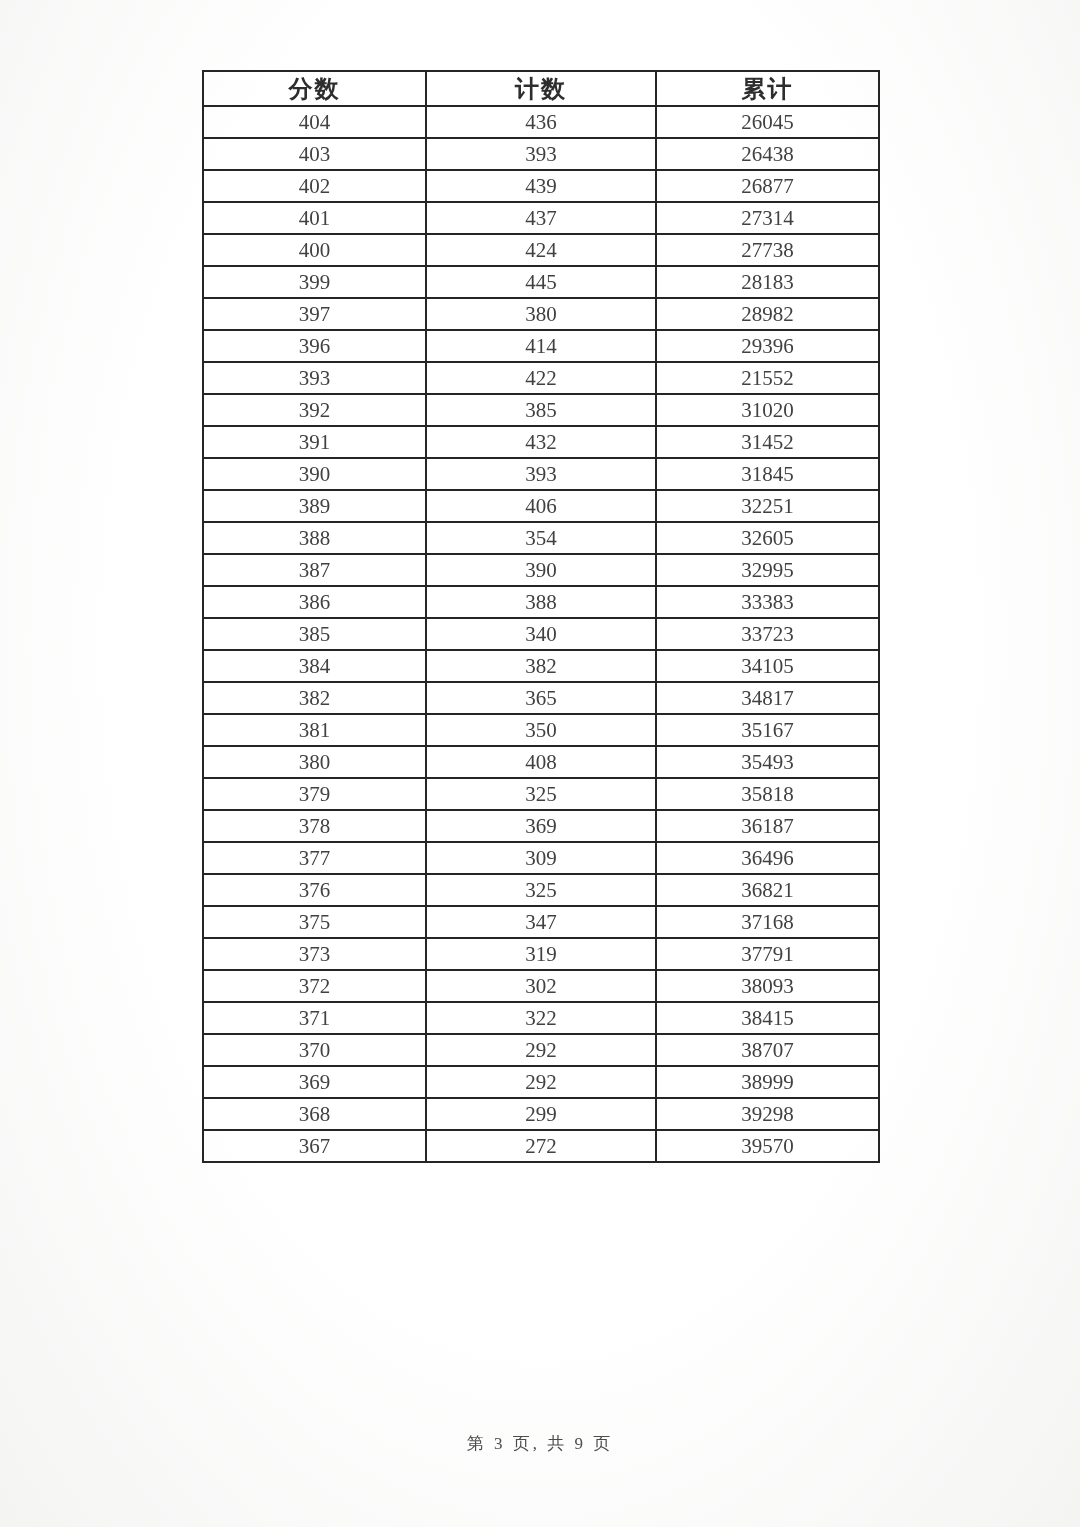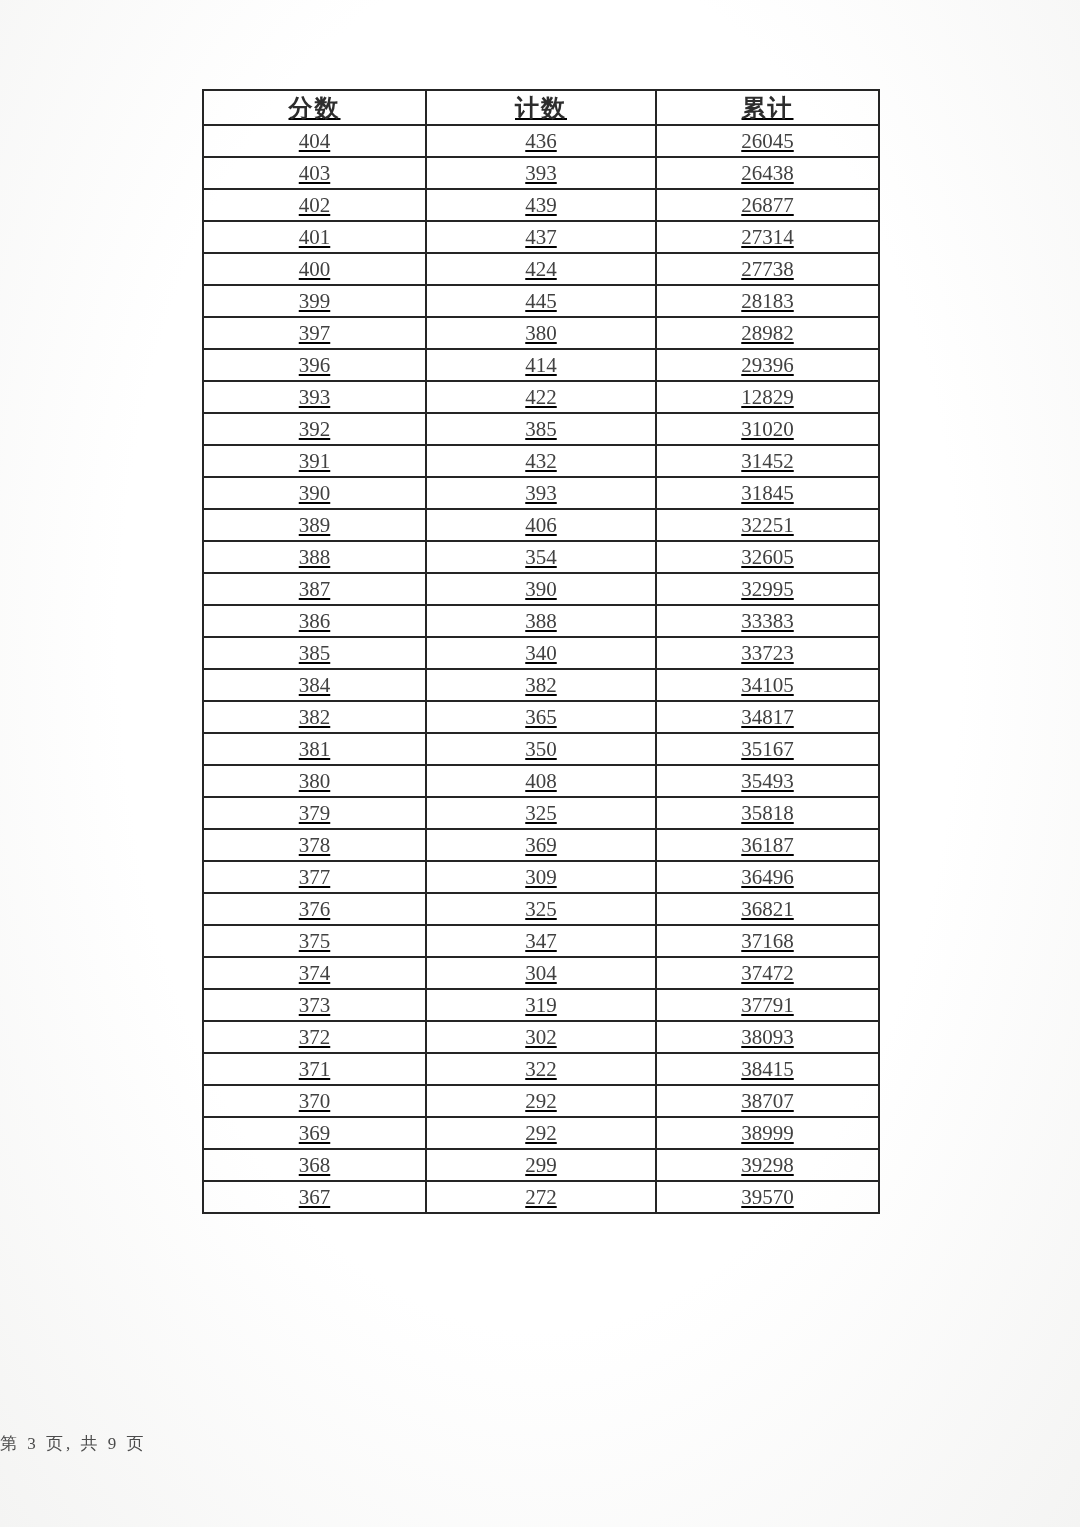--- a/index.html
+++ b/index.html
@@ -14,25 +14,24 @@
     font-family: "Liberation Serif", "DejaVu Serif", serif;
     overflow: hidden;
   }
   .page {
     position: absolute;
     inset: 0;
   }
   table.score-table {
     position: absolute;
     left: 202px;
-    top: 89px;
+    top: 70px;
     width: 676px;
     border-collapse: collapse;
     table-layout: fixed;
-    text-decoration: underline;
   }
   table.score-table th,
   table.score-table td {
     border: 2px solid #252525;
     text-align: center;
     vertical-align: middle;
     padding: 0;
   }
   table.score-table th {
     height: 33px;
@@ -47,20 +46,21 @@
     color: #414141;
   }
   col.c1 { width: 223px; }
   col.c2 { width: 230px; }
   col.c3 { width: 223px; }
   .footer {
     position: absolute;
     top: 1432px;
     left: 0;
     width: 100%;
+    text-align: center;
     font-size: 17px;
     color: #4c4c4c;
     letter-spacing: 3px;
   }
 </style>
 </head>
 <body>
 
 <div class="page">
 
@@ -114,21 +114,21 @@
           <td>28982</td>
         </tr>
         <tr>
           <td>396</td>
           <td>414</td>
           <td>29396</td>
         </tr>
         <tr>
           <td>393</td>
           <td>422</td>
-          <td>12829</td>
+          <td>21552</td>
         </tr>
         <tr>
           <td>392</td>
           <td>385</td>
           <td>31020</td>
         </tr>
         <tr>
           <td>391</td>
           <td>432</td>
           <td>31452</td>
@@ -202,25 +202,20 @@
           <td>376</td>
           <td>325</td>
           <td>36821</td>
         </tr>
         <tr>
           <td>375</td>
           <td>347</td>
           <td>37168</td>
         </tr>
         <tr>
-          <td>374</td>
-          <td>304</td>
-          <td>37472</td>
-        </tr>
-        <tr>
           <td>373</td>
           <td>319</td>
           <td>37791</td>
         </tr>
         <tr>
           <td>372</td>
           <td>302</td>
           <td>38093</td>
         </tr>
         <tr>

